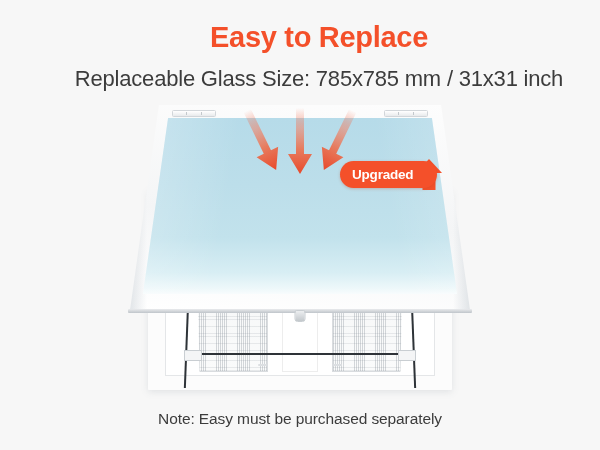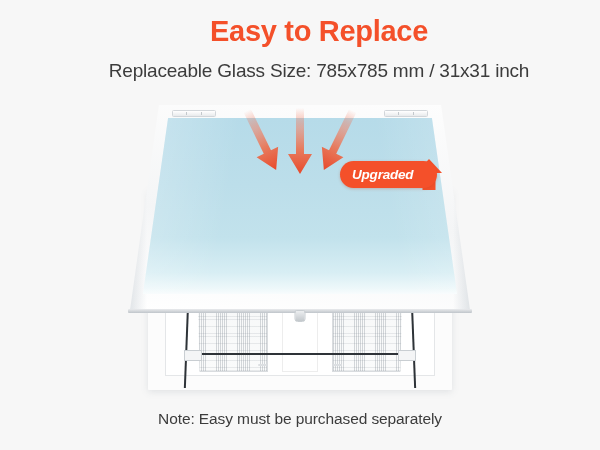--- a/index.html
+++ b/index.html
@@ -13,33 +13,33 @@
     font-family: "Liberation Sans", sans-serif;
     overflow: hidden;
     position: relative;
   }
 
   
   .header {
     position: absolute;
     top: 0; left: 0; right: 0;
     text-align: center;
-    padding-top: 16px;
+    padding-top: 22px;
     margin-left: 38px;
   }
   .title {
     font-size: 29px;
     font-weight: bold;
     color: #f4502a;
     letter-spacing: -0.3px;
     line-height: 1.1;
     margin: 0;
   }
   .subtitle {
-    font-size: 19px;
+    font-size: 22px;
     color: #3c3c3c;
     margin: 0;
     padding-top: 12px;
     letter-spacing: -0.2px;
   }
 
   
   .stage {
     position: absolute;
     left: 0; top: 105px;
@@ -232,21 +232,20 @@
   .arrow-3 { left: 324px; top: 2px;  transform: rotate(26deg); }
 
   
   .badge {
     position: absolute;
     left: 340px;
     top: 62px;
     display: flex;
     align-items: center;
     height: 15px;
-    font-style: italic;
   }
   .badge-pill {
     background: #f4502a;
     color: #ffffff;
     font-size: 13.5px;
     font-weight: bold;
     border-radius: 14px;
     padding: 0 24px 0 12px;
     height: 27px;
     line-height: 27px;

